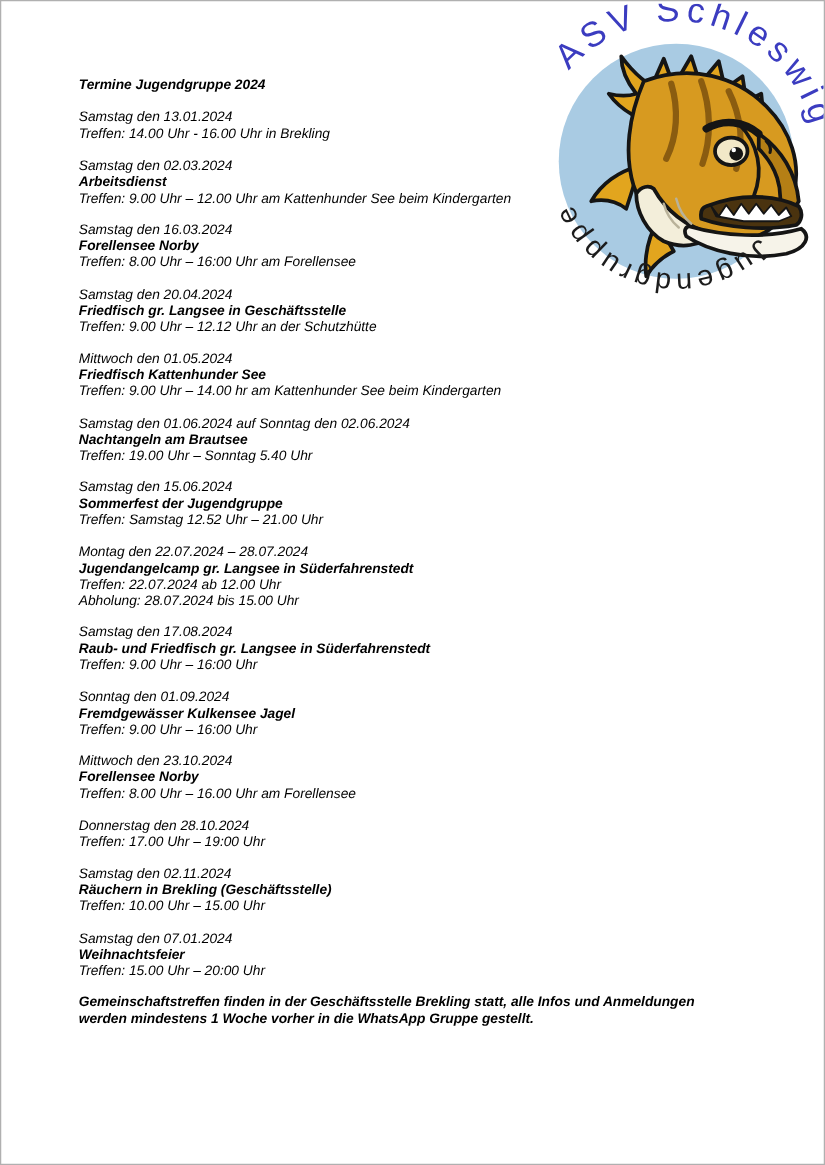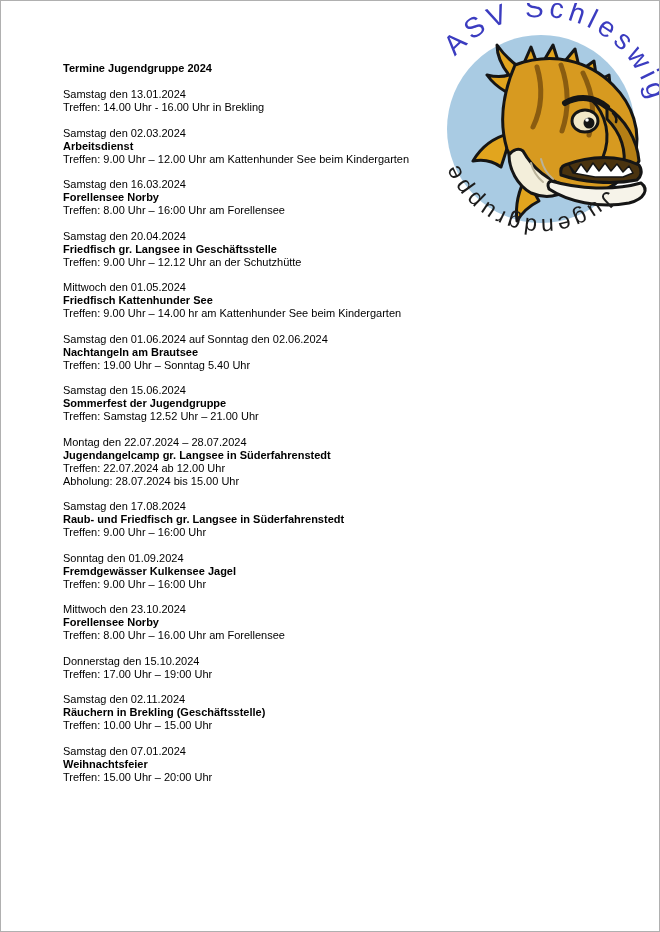--- a/index.html
+++ b/index.html
@@ -14,20 +14,21 @@
     font-family: "Liberation Sans", "DejaVu Sans", sans-serif;
     font-size: 11px;
     line-height: 13px;
     color: #000000;
   }
   .content {
     position: absolute;
     left: 62px;
     top: 61px;
     width: 552px;
+    font-style: italic;
   }
   .doc-title { font-weight: bold; margin-bottom: 13px; }
   .event { margin-bottom: 12.5px; }
   .event-title { font-weight: bold; }
   .footer-note { font-weight: bold; }
   .logo {
     position: absolute;
     top: 2px;
     right: 0px;
     width: 240px;
@@ -168,31 +169,35 @@
       <div>Treffen: 9.00 Uhr – 16:00 Uhr</div>
     </div>
 
     <div class="event">
       <div>Mittwoch den 23.10.2024</div>
       <div class="event-title">Forellensee Norby</div>
       <div>Treffen: 8.00 Uhr – 16.00 Uhr am Forellensee</div>
     </div>
 
     <div class="event">
-      <div>Donnerstag den 15.10.2024</div>
+      <div>Donnerstag den 28.10.2024</div>
       <div>Treffen: 17.00 Uhr – 19:00 Uhr</div>
     </div>
 
     <div class="event">
       <div>Samstag den 02.11.2024</div>
       <div class="event-title">Räuchern in Brekling (Geschäftsstelle)</div>
       <div>Treffen: 10.00 Uhr – 15.00 Uhr</div>
     </div>
 
     <div class="event">
       <div>Samstag den 07.01.2024</div>
       <div class="event-title">Weihnachtsfeier</div>
       <div>Treffen: 15.00 Uhr – 20:00 Uhr</div>
     </div>
 
+    <div class="footer-note">
+      <div>Gemeinschaftstreffen finden in der Geschäftsstelle Brekling statt, alle Infos und Anmeldungen</div>
+      <div>werden mindestens 1 Woche vorher in die WhatsApp Gruppe gestellt.</div>
+    </div>
   </div>
 
 </div>
 
 </body></html>

